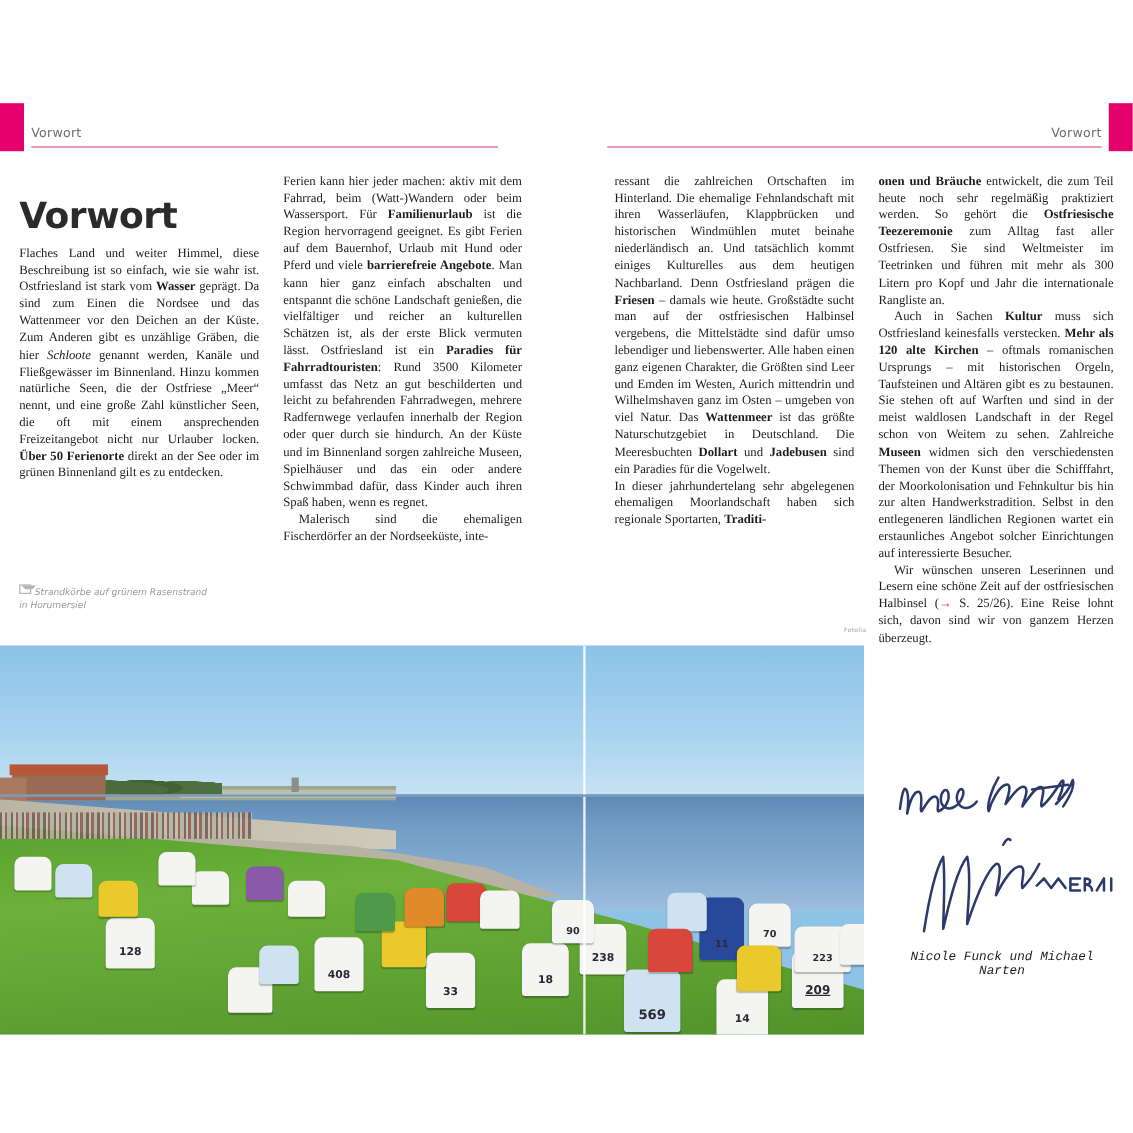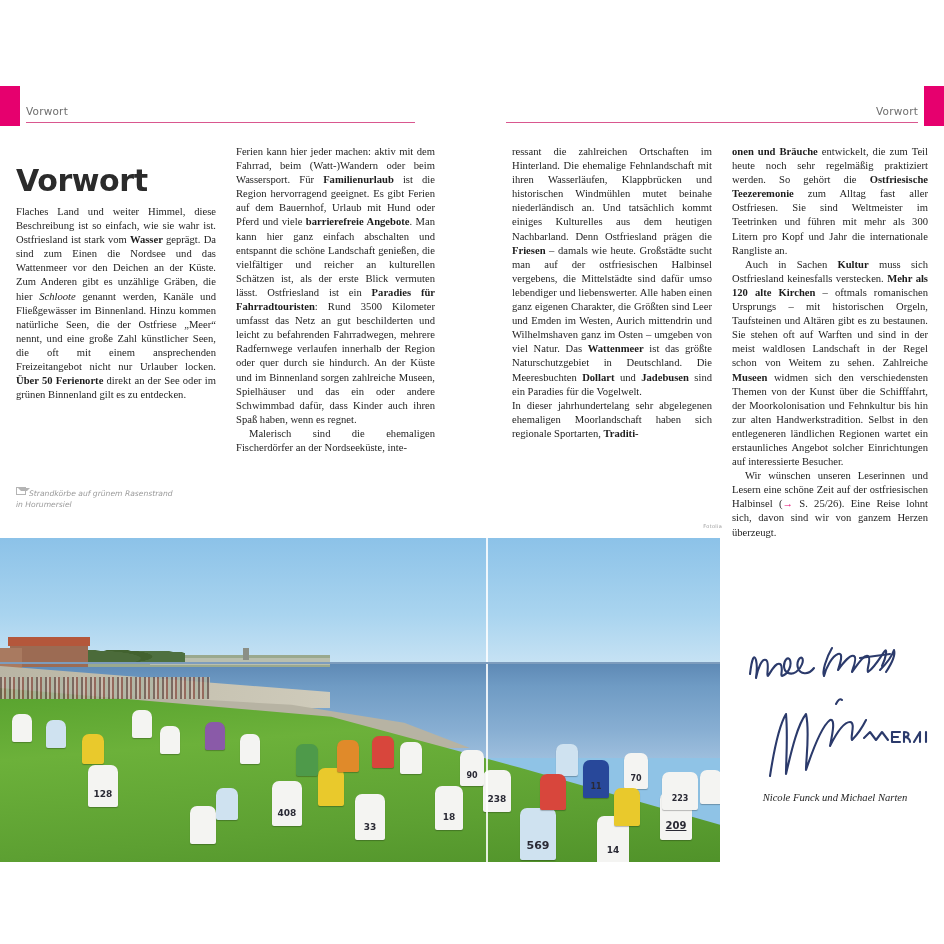--- a/index.html
+++ b/index.html
@@ -115,40 +115,40 @@
         clip-path:polygon(0 0,62% 28%,86% 58%,100% 100%,0 100%);}
   .grass{position:absolute;left:0;top:150px;width:100%;height:180px;
         background:linear-gradient(175deg,#57a22e 0%,#6cb13a 30%,#5da032 70%,#4f9129 100%);
         clip-path:polygon(0 0,46% 16%,72% 44%,100% 76%,100% 100%,0 100%);}
   .crowd{position:absolute;left:0;top:139px;width:210px;height:22px;
         background:repeating-linear-gradient(90deg,#6e5a52 0 2px,#c8bcae 2px 4px,#8d5a4e 4px 6px,#b0b6a4 6px 9px);
         opacity:.85;}
   .gutter{position:absolute;left:486px;top:0;width:1.6px;height:100%;background:#ffffff;opacity:.85;}
 
   .chair{position:absolute;background:#f4f4f2;border-radius:7px 7px 2px 2px;
-         box-shadow:0 1px 1px rgba(0,0,0,.25);}
+         box-shadow:0 1px 1px rgba(0,0,0,.25);padding-left:11px;}
   .chair .num{
      position:absolute;left:0;right:0;bottom:18%;
      text-align:center;font-family:"DejaVu Sans", sans-serif;
      font-weight:bold;color:#2a2a35;line-height:1;
   }
   .chair.c-blue{background:#cfe2f0;}
   .chair.c-red{background:#d8463c;}
   .chair.c-yel{background:#e9c92c;}
   .chair.c-grn{background:#4e9a4a;}
   .chair.c-nvy{background:#28489a;}
   .chair.c-org{background:#e08a2a;}
   .chair.c-pur{background:#8a5aa8;}
 
   
   .sig{position:absolute;left:740px;top:628px;width:190px;height:165px;}
   .signames{
      position:absolute;left:740px;top:792px;width:190px;
      text-align:center;font-style:italic;font-size:10.6px;color:#1d1d1d;
-     font-family:Liberation Serif, serif;
+     font-family:Liberation Mono, monospace;
   }
   .arrow{color:#e6006e;font-weight:bold;}
 </style>
 </head>
 <body>
 
 <div class="page">
 
   <div class="tab tab-left"></div>
   <div class="tab tab-right"></div>
@@ -199,21 +199,21 @@
     <div class="house-roof"></div>
     <div class="house2"></div>
     <div class="dike"></div>
     <div class="shorecurve"></div>
     <div class="grass"></div>
     <div class="crowd"></div>
     <div id="chair-layer">
         <div class="chair" style="left: 88px; top: 227px; width: 30px; height: 42px;">
           <span class="num" style="font-size: 9px;">128</span>
         </div>
-        <div class="chair" style="left: 262px; top: 243px; width: 30px; height: 45px; margin-left: 10px;">
+        <div class="chair" style="left: 262px; top: 243px; width: 30px; height: 45px;">
           <span class="num" style="font-size: 9px;">408</span>
         </div>
         <div class="chair" style="left: 355px; top: 256px; width: 30px; height: 46px;">
           <span class="num" style="font-size: 9px;">33</span>
         </div>
         <div class="chair" style="left: 435px; top: 248px; width: 28px; height: 44px;">
           <span class="num" style="font-size: 9px;">18</span>
         </div>
         <div class="chair" style="left: 483px; top: 232px; width: 28px; height: 42px;">
           <span class="num" style="font-size: 9px;">238</span>
@@ -223,21 +223,21 @@
         </div>
         <div class="chair" style="left: 597px; top: 278px; width: 32px; height: 48px;">
           <span class="num" style="font-size: 9px;">14</span>
         </div>
         <div class="chair" style="left: 660px; top: 254px; width: 32px; height: 48px;">
           <span class="num" style="font-size: 10px; text-decoration: underline;">209</span>
         </div>
         <div class="chair" style="left: 662px; top: 234px; width: 36px; height: 38px;">
           <span class="num" style="font-size: 8px;">223</span>
         </div>
-        <div class="chair c-nvy" style="left: 583px; top: 210px; width: 26px; height: 38px; margin-top: 12px;">
+        <div class="chair c-nvy" style="left: 583px; top: 210px; width: 26px; height: 52px;">
           <span class="num" style="font-size: 8px;">11</span>
         </div>
         <div class="chair" style="left: 624px; top: 215px; width: 24px; height: 36px;">
           <span class="num" style="font-size: 8px;">70</span>
         </div>
         <div class="chair" style="left: 460px; top: 212px; width: 24px; height: 36px;">
           <span class="num" style="font-size: 8px;">90</span>
         </div>
         <div class="chair" style="left: 190px; top: 268px; width: 26px; height: 38px;"></div>
         <div class="chair c-blue" style="left: 216px; top: 250px; width: 22px; height: 32px;"></div>

